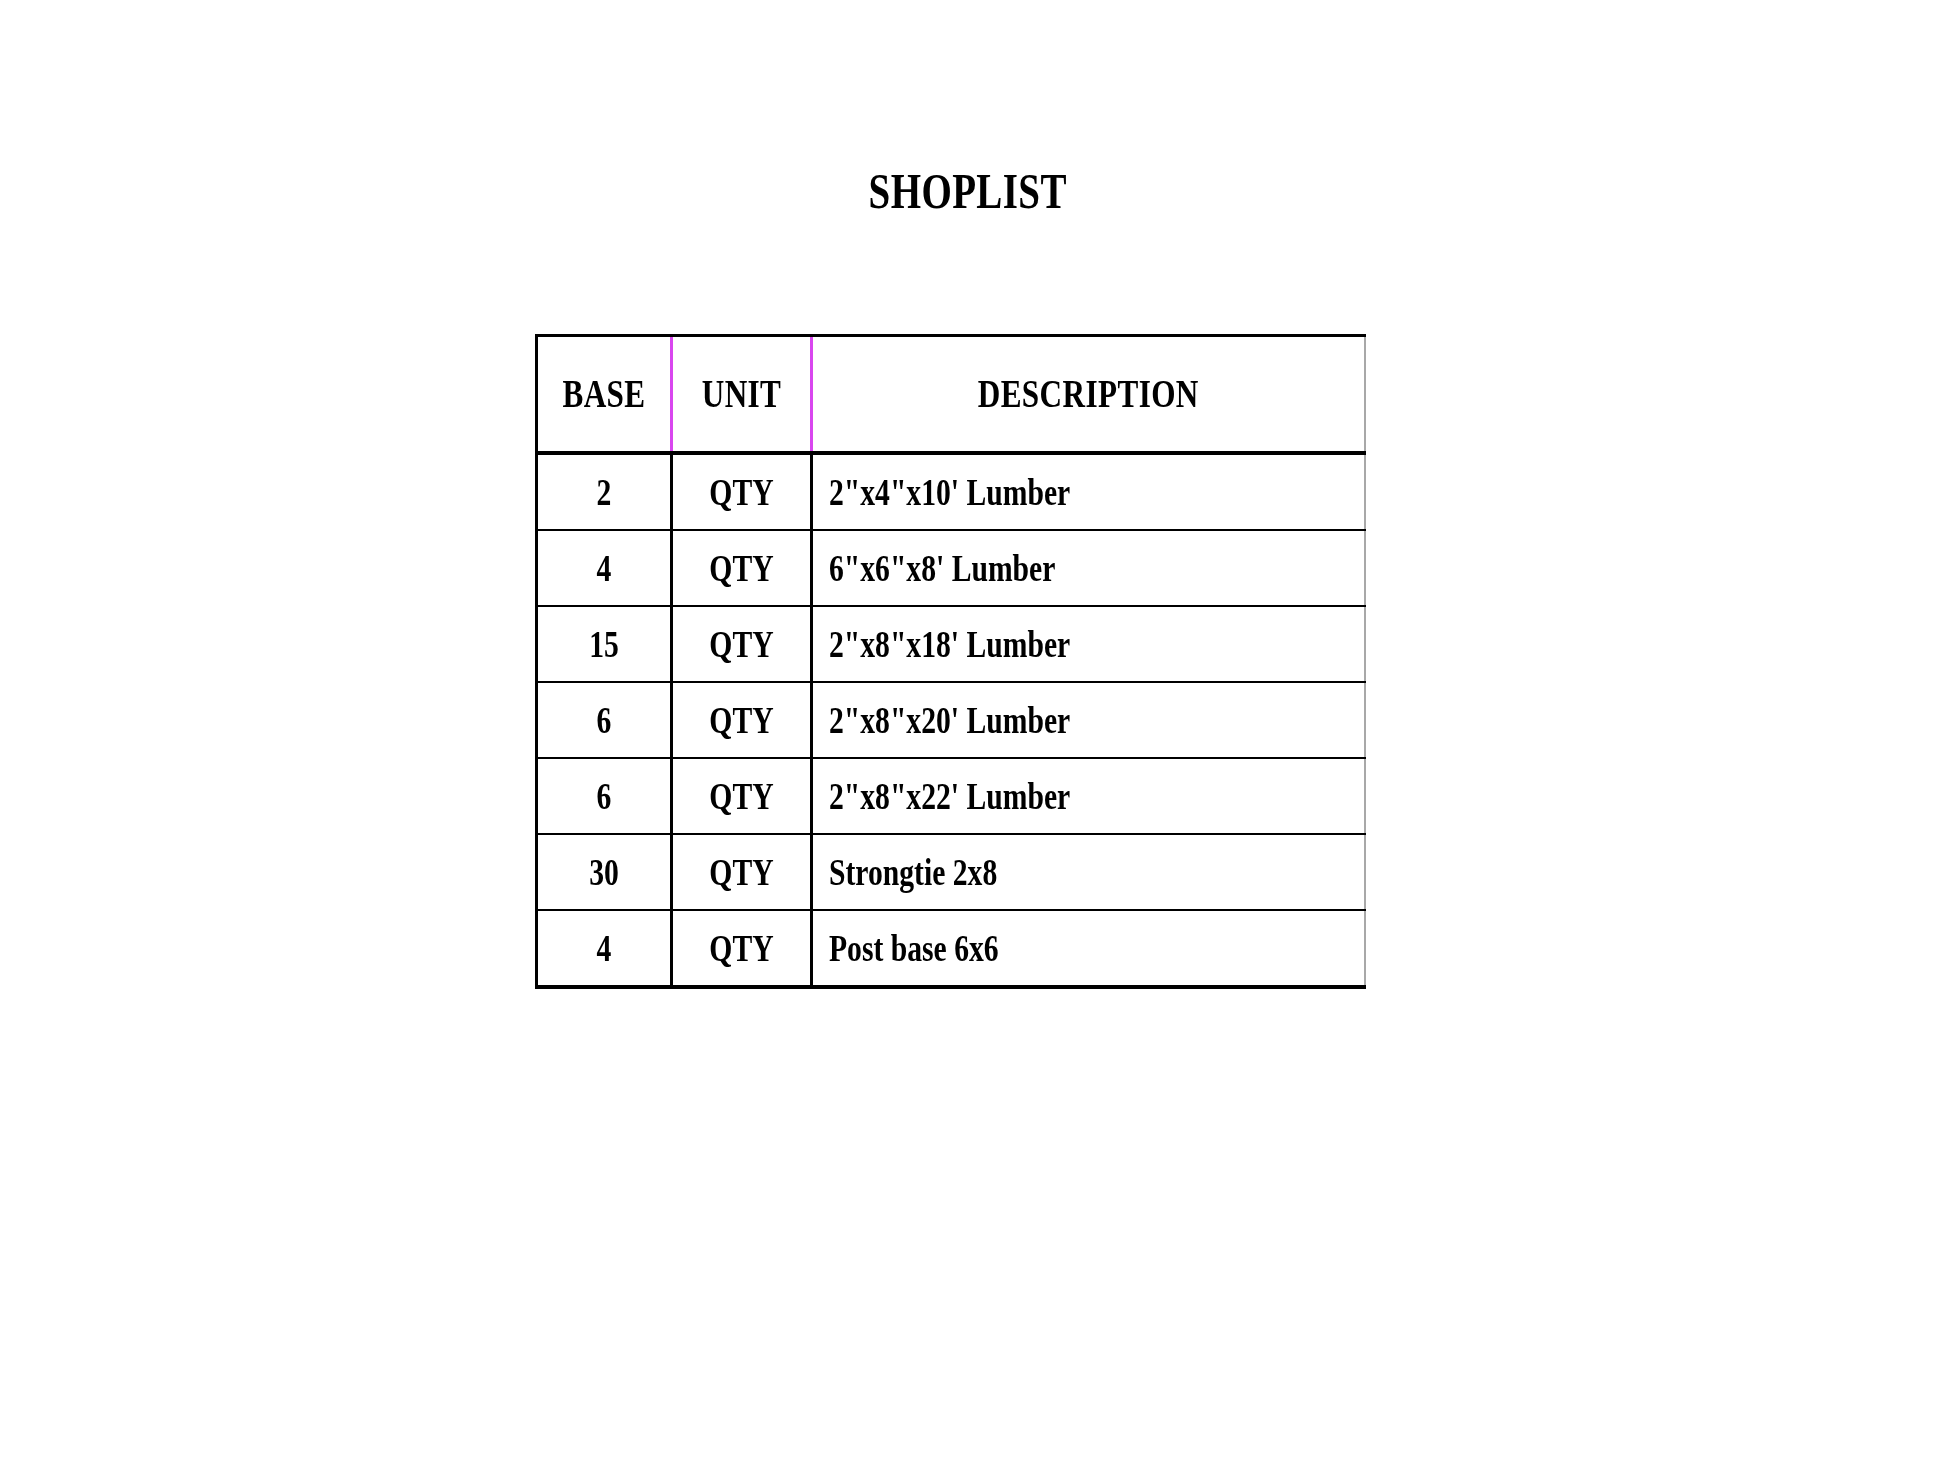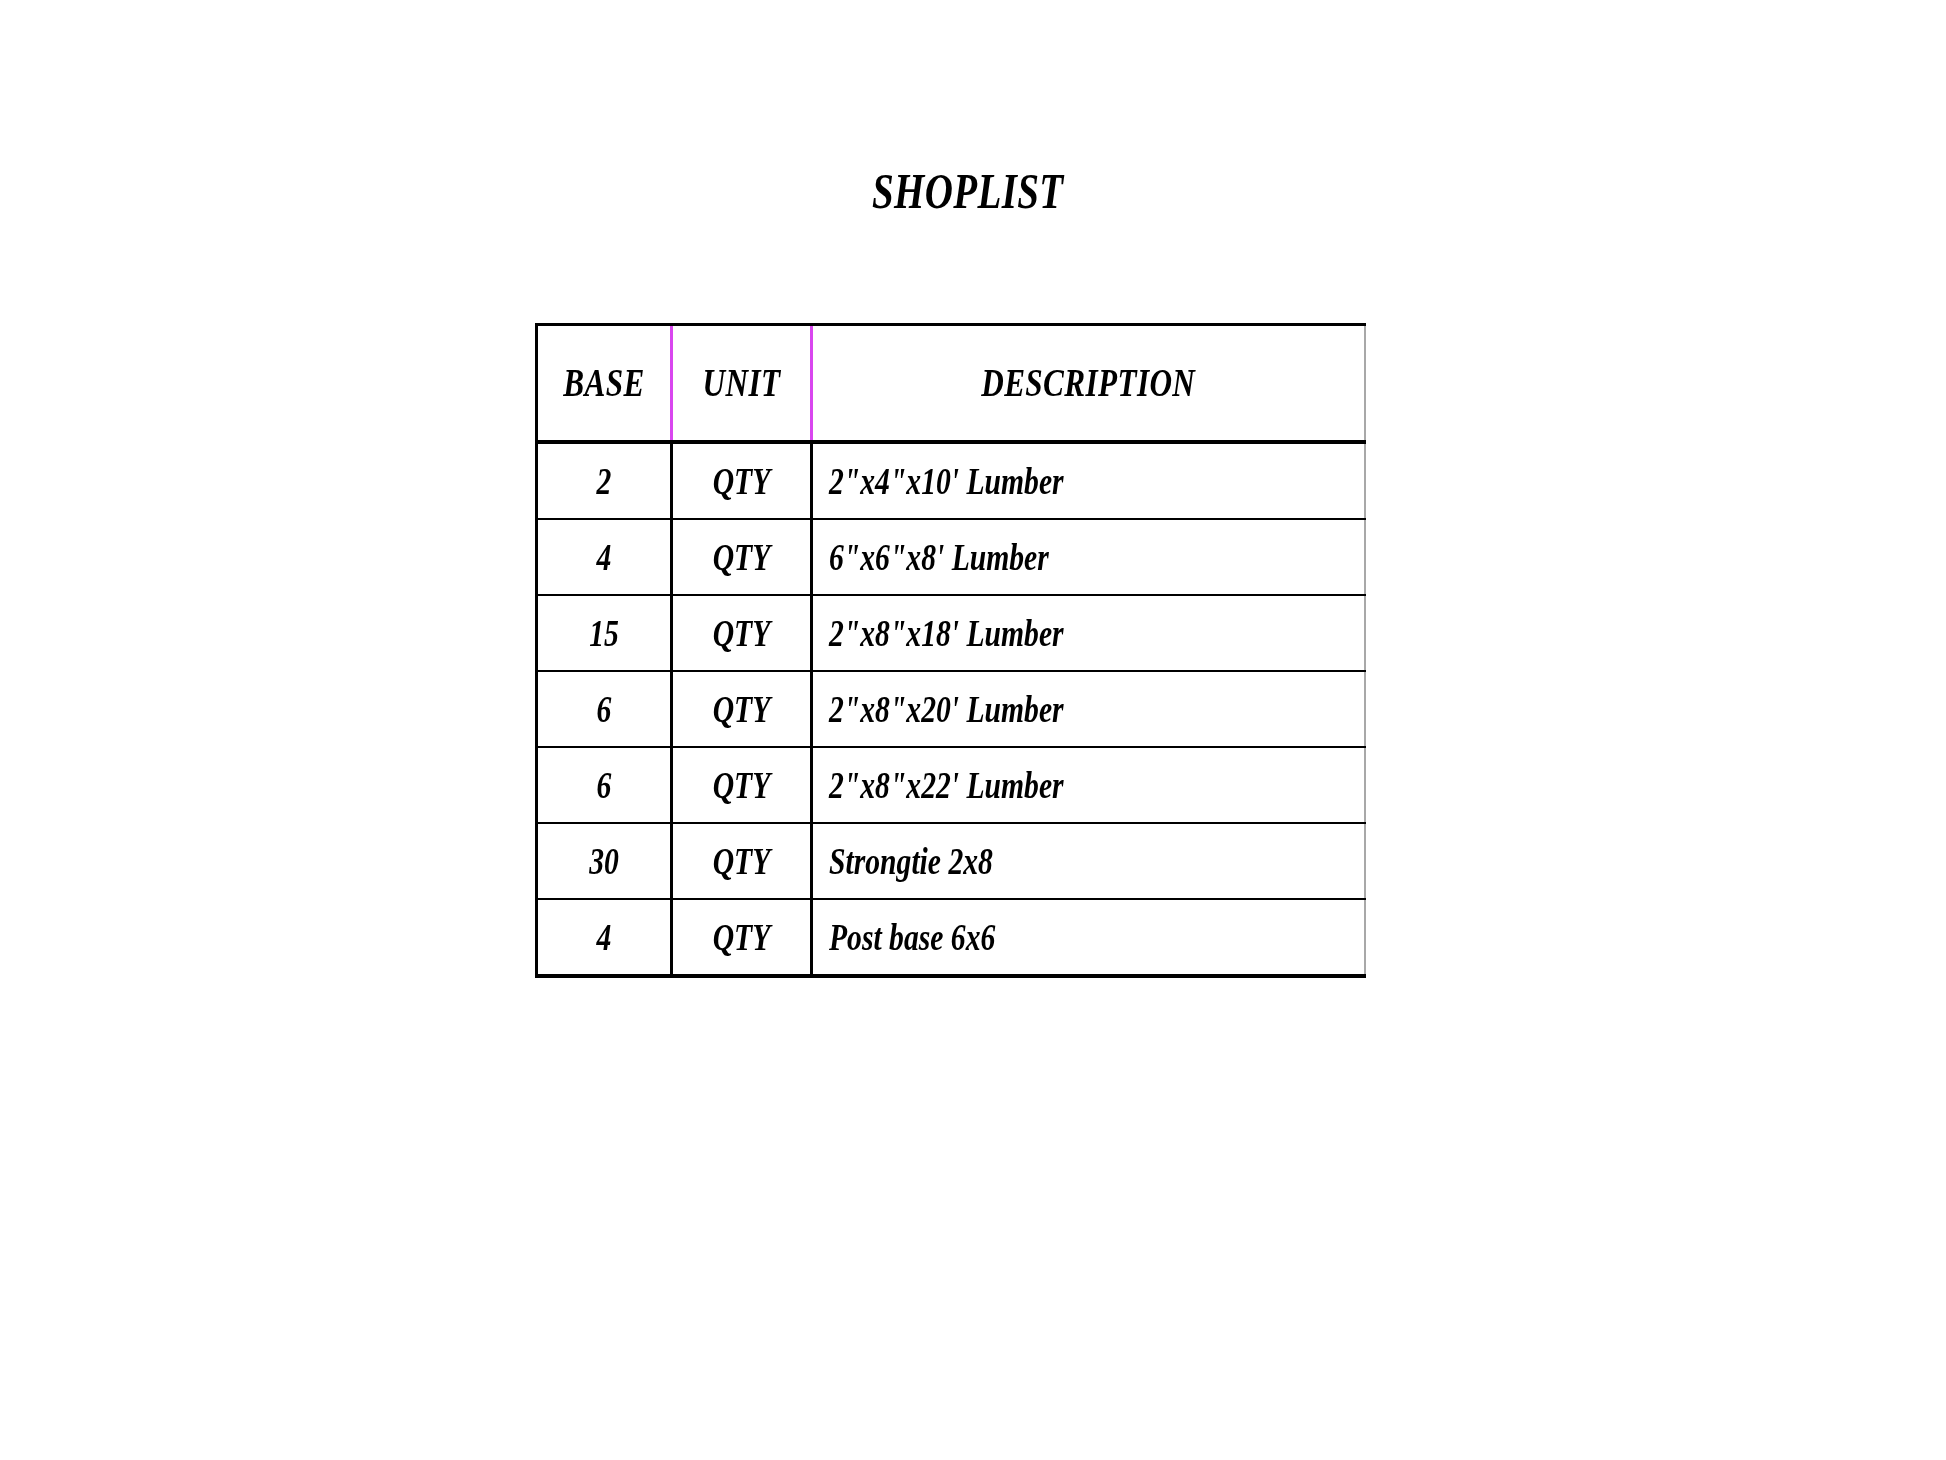--- a/index.html
+++ b/index.html
@@ -13,21 +13,20 @@
     position: relative;
     font-family: "Liberation Serif", "DejaVu Serif", serif;
     color: #000000;
     overflow: hidden;
   }
 
   .page {
     position: absolute;
     inset: 0;
     background: #ffffff;
-    font-style: italic;
   }
 
   
   .doc-title {
     position: absolute;
     left: 0;
     right: 0;
     top: 166px;
     text-align: center;
     font-family: "Liberation Serif", "DejaVu Serif", serif;
@@ -38,21 +37,21 @@
     
     transform: scaleX(0.78);
     transform-origin: 949px top;
     white-space: nowrap;
   }
 
   
   .shoplist-table {
     position: absolute;
     left: 535px;
-    top: 323px;
+    top: 334px;
     width: 828px;
     border-collapse: collapse;
     table-layout: fixed;
     background: #ffffff;
   }
 
   .shoplist-table col.col-base { width: 135px; }
   .shoplist-table col.col-unit { width: 140px; }
   .shoplist-table col.col-desc { width: 553px; }
 

